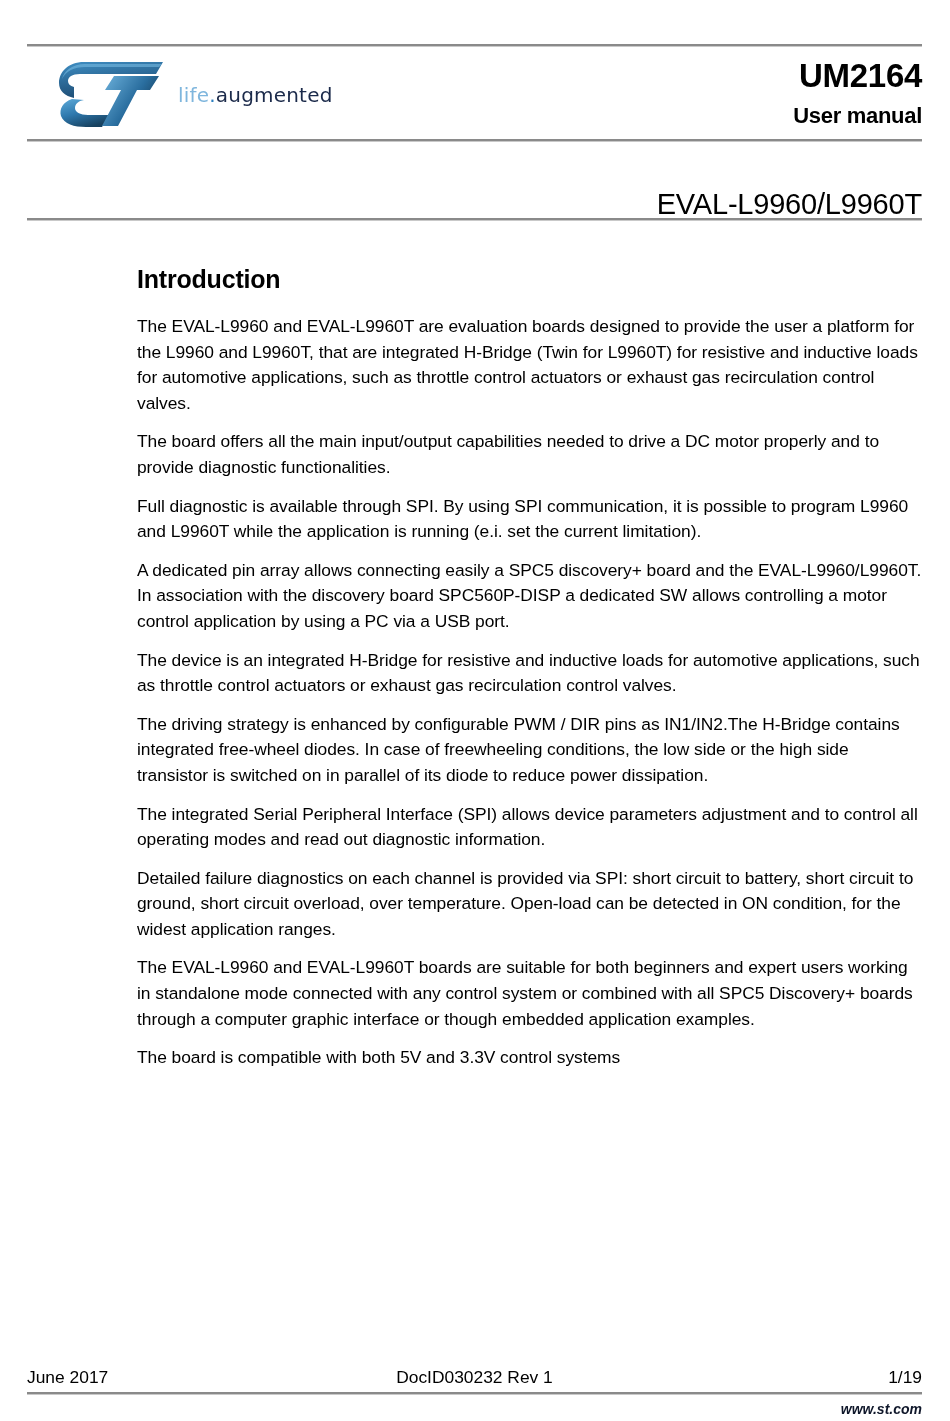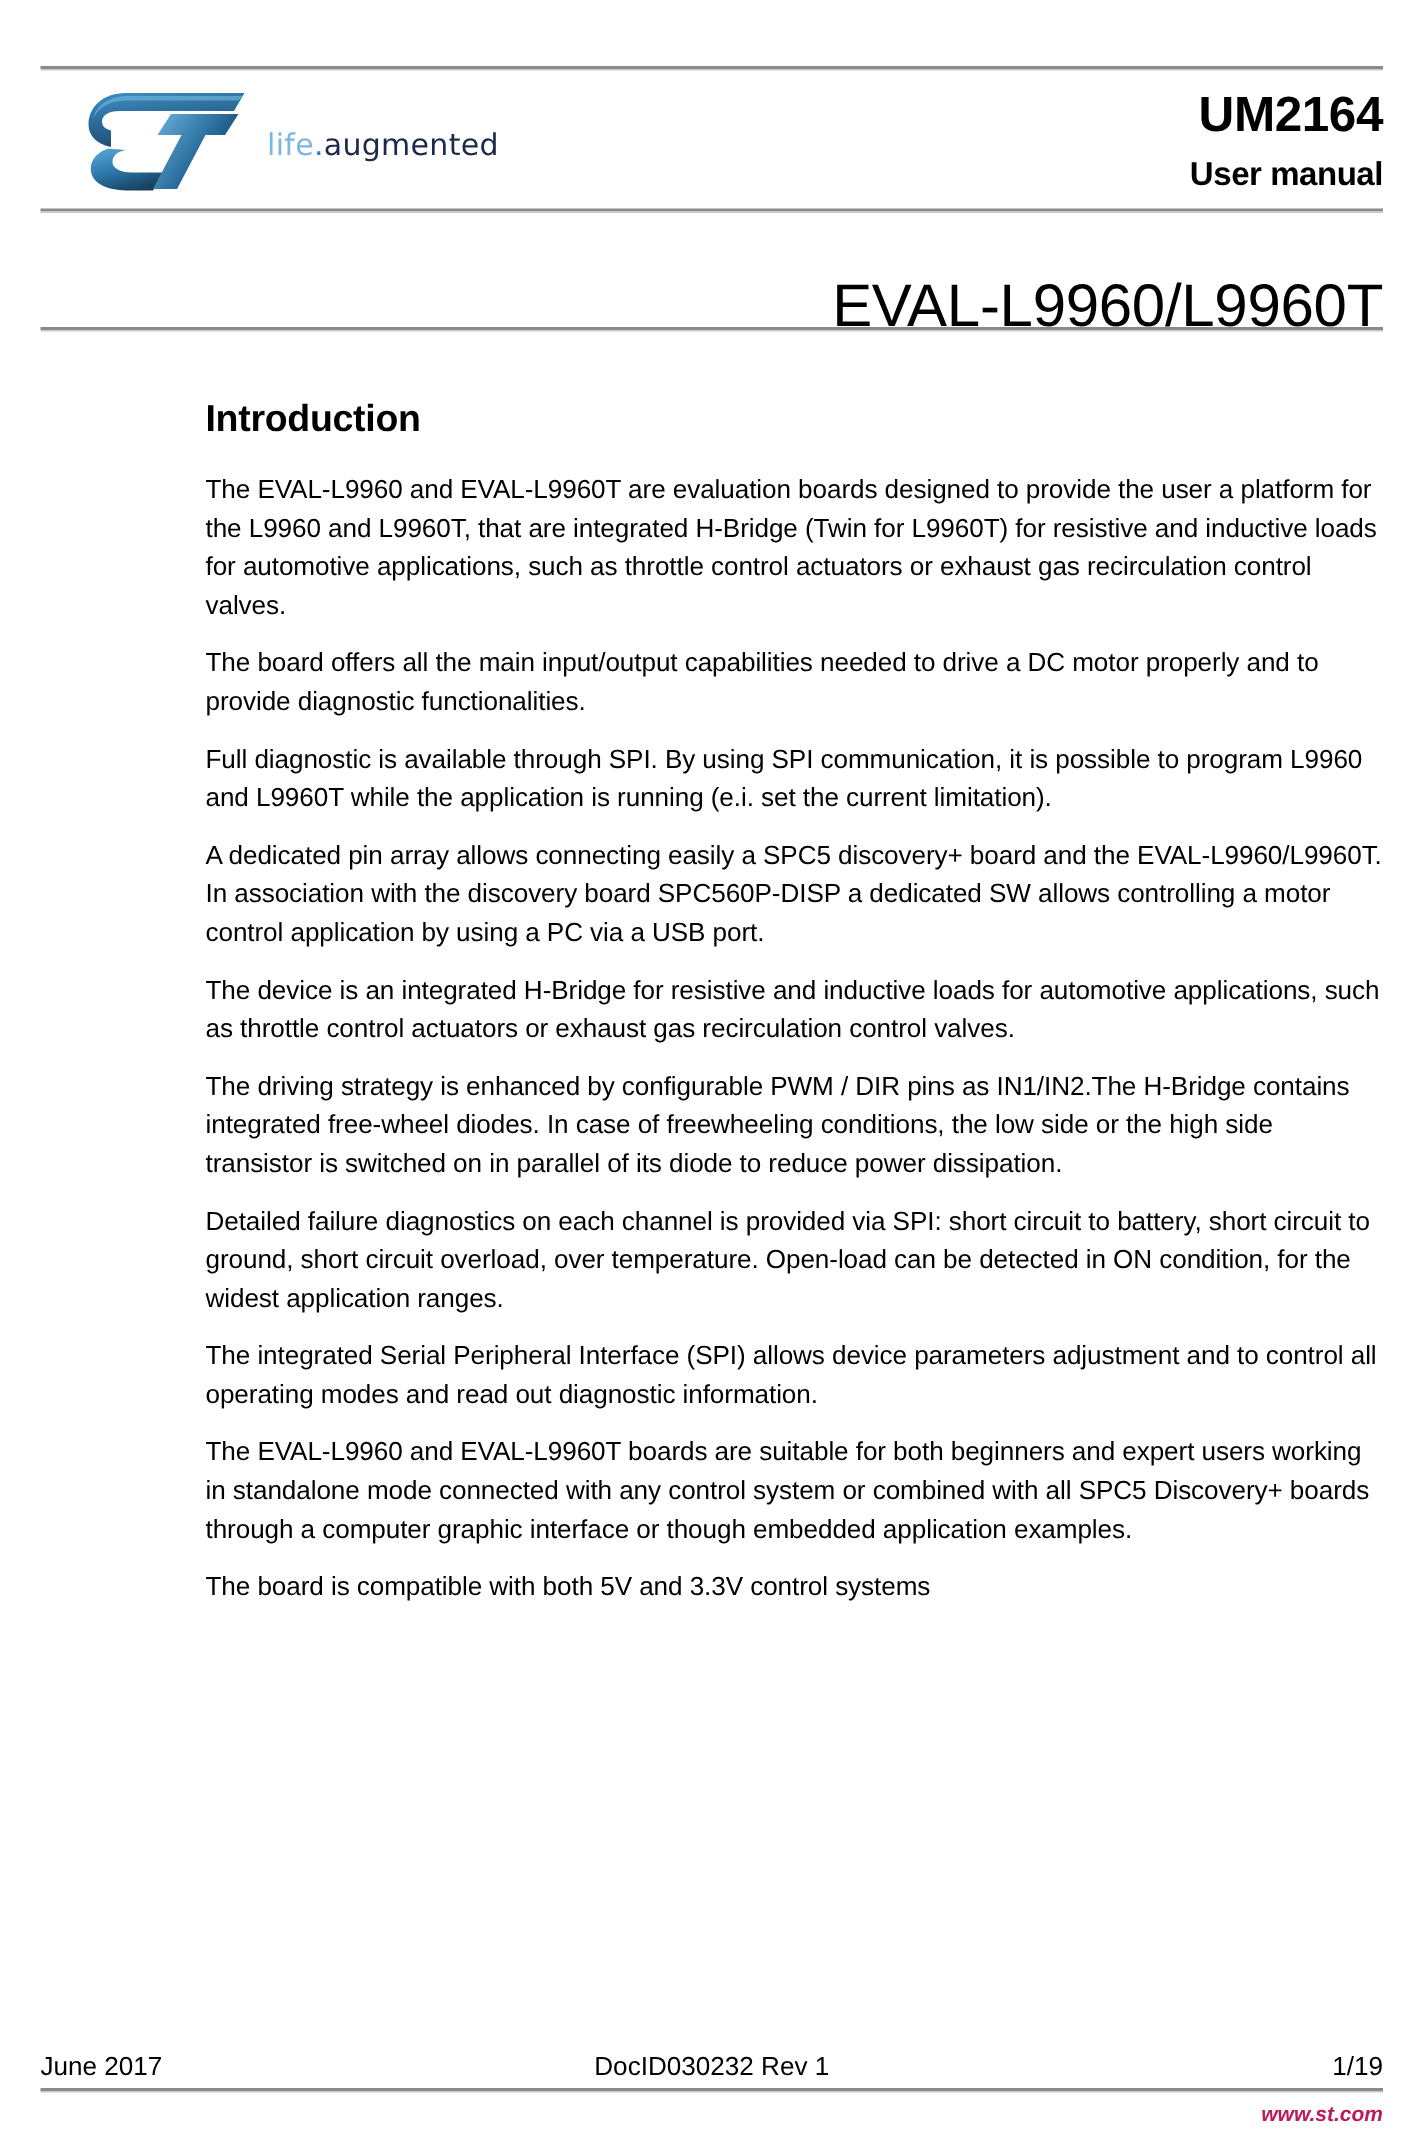--- a/index.html
+++ b/index.html
@@ -81,21 +81,21 @@
   .doc-type {
     font-size: 22px;
     font-weight: bold;
     line-height: 40px;
     letter-spacing: -0.3px;
   }
   .doc-subtitle {
     position: absolute;
     right: 0;
     top: 133px;
-    font-size: 40px;
+    font-size: 29px;
     font-weight: normal;
     line-height: 38px;
     letter-spacing: -0.2px;
     text-align: right;
   }
 
   
   .content {
     position: absolute;
     left: 137px;
@@ -138,21 +138,21 @@
     height: 0;
     border-top: 2px solid #8a8a8a;
     border-bottom: 1px solid #c9c9c9;
   }
   .footer-url {
     margin-top: 6px;
     text-align: right;
     font-size: 14px;
     font-style: italic;
     font-weight: bold;
-    color: #be185d;
+    color: #0f172a;
     text-decoration: none;
     display: block;
   }
 </style>
 </head>
 <body>
 
 <div class="page">
 
   <div class="rule rule-top"></div>
@@ -209,22 +209,22 @@
   </div>
 
   <div class="content">
     <h1 class="section-title">Introduction</h1>
     <p class="para">The EVAL-L9960 and EVAL-L9960T are evaluation boards designed to provide the user a platform for the L9960 and L9960T, that are integrated H-Bridge (Twin for L9960T) for resistive and inductive loads for automotive applications, such as throttle control actuators or exhaust gas recirculation control valves.</p>
     <p class="para">The board offers all the main input/output capabilities needed to drive a DC motor properly and to provide diagnostic functionalities.</p>
     <p class="para">Full diagnostic is available through SPI. By using SPI communication, it is possible to program L9960 and L9960T while the application is running (e.i. set the current limitation).</p>
     <p class="para">A dedicated pin array allows connecting easily a SPC5 discovery+ board and the EVAL-L9960/L9960T. In association with the discovery board SPC560P-DISP a dedicated SW allows controlling a motor control application by using a PC via a USB port.</p>
     <p class="para">The device is an integrated H-Bridge for resistive and inductive loads for automotive applications, such as throttle control actuators or exhaust gas recirculation control valves.</p>
     <p class="para">The driving strategy is enhanced by configurable PWM / DIR pins as IN1/IN2.The H-Bridge contains integrated free-wheel diodes. In case of freewheeling conditions, the low side or the high side transistor is switched on in parallel of its diode to reduce power dissipation.</p>
+    <p class="para">The integrated Serial Peripheral Interface (SPI) allows device parameters adjustment and to control all operating modes and read out diagnostic information.</p>
     <p class="para">Detailed failure diagnostics on each channel is provided via SPI: short circuit to battery, short circuit to ground, short circuit overload, over temperature. Open-load can be detected in ON condition, for the widest application ranges.</p>
-    <p class="para">The integrated Serial Peripheral Interface (SPI) allows device parameters adjustment and to control all operating modes and read out diagnostic information.</p>
     <p class="para">The EVAL-L9960 and EVAL-L9960T boards are suitable for both beginners and expert users working in standalone mode connected with any control system or combined with all SPC5 Discovery+ boards through a computer graphic interface or though embedded application examples.</p>
     <p class="para">The board is compatible with both 5V and 3.3V control systems</p>
   </div>
 
   <div class="footer">
     <div class="footer-row">
       <span class="footer-left">June 2017</span>
       <span class="footer-center">DocID030232 Rev 1</span>
       <span class="footer-right">1/19</span>
     </div>

